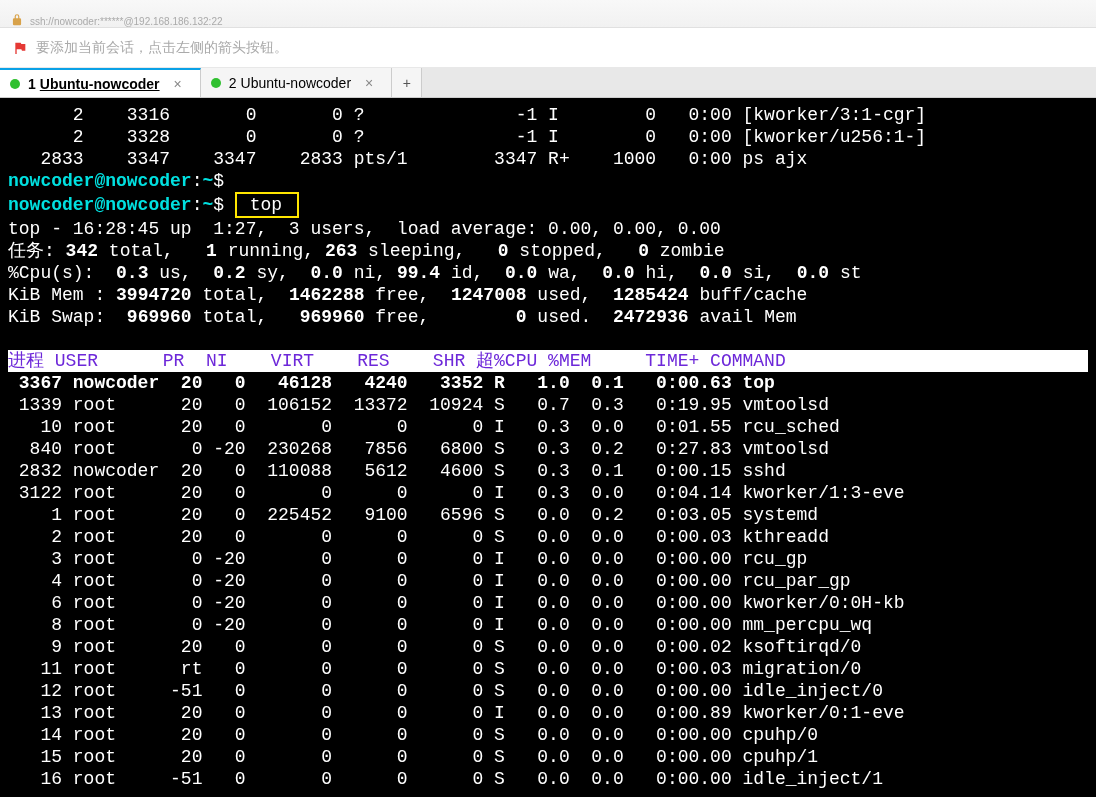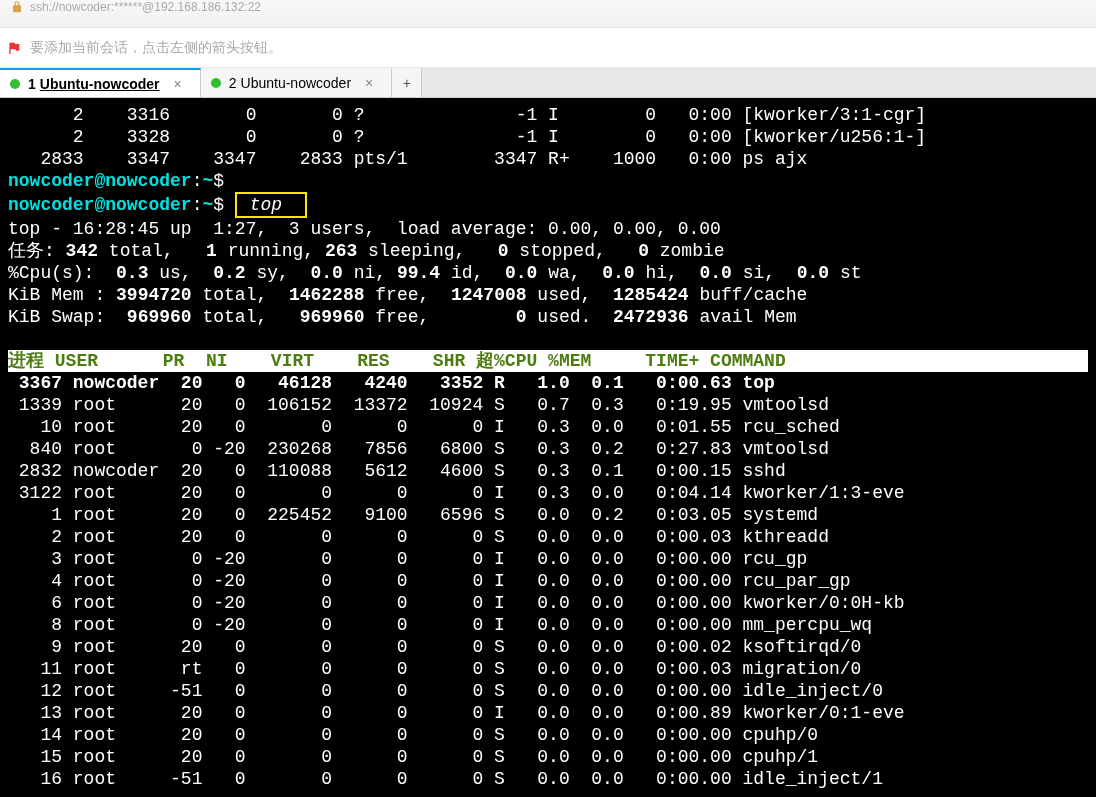--- a/index.html
+++ b/index.html
@@ -5,36 +5,36 @@
   * { box-sizing: border-box; }
   body {
     margin: 0;
     font-family: Consolas, "Courier New", monospace;
     font-size: 16px;
     background: #fff;
     width: 1096px;
   }
   .address-bar {
     display: flex;
-    align-items: flex-start;
+    align-items: flex-end;
     height: 28px;
     padding: 0 10px;
     background: linear-gradient(#f8f8f8,#f1f1f1);
     border-bottom: 1px solid #e0e0e0;
     color: #aaa;
     font-family: Arial, sans-serif;
-    font-size: 12px;
+    font-size: 10px;
   }
   .lock-icon { width: 14px; height: 14px; margin-right: 6px; display:inline-flex; }
   .lock-icon svg { width:14px; height:14px; }
   .hint-bar {
     display: flex;
     align-items: center;
     height: 40px;
-    padding: 0 6px;
+    padding: 0 12px;
     background: #fff;
     color: #aaa;
     font-family: "Microsoft YaHei", Arial, sans-serif;
     font-size: 14px;
     border-bottom: 1px solid #e8e8e8;
   }
   .flag-icon { width:16px; height:16px; margin-right:8px; display:inline-flex; }
   .flag-icon svg { width:16px; height:16px; }
   .tab-strip {
     display: flex;
@@ -82,30 +82,28 @@
     line-height: 22px;
     white-space: pre;
     font-size: 18px;
     min-height: 699px;
   }
   .terminal .row { white-space: pre; }
   .cyan { color: #00e0e0; margin-top: 24px; }
   .bold { font-weight: bold; }
   .highlight-box {
     border: 2px solid #ffe600;
-    padding: 0 12px 0 2px;
+    padding: 0 4px 0 2px;
     display: inline-block;
-    font-style: italic;
   }
   .header-row {
     background: #fff;
-    color: #4d7c0f;
+    color: #6d28d9;
     display: inline-block;
     width: 100%;
-    font-weight: bold;
   }
 </style>
 </head>
 <body>
 
 <div class="address-bar">
   <span class="lock-icon">
     <svg viewBox="0 0 24 24">
         <path fill="#d8a24a" d="M12 2a4 4 0 0 0-4 4v3H7a2 2 0 0 0-2 2v8a2 2 0 0 0 2 2h10a2 2 0 0 0 2-2v-8a2 2 0 0 0-2-2h-1V6a4 4 0 0 0-4-4zm-2 4a2 2 0 1 1 4 0v3h-4V6z"></path>
       </svg>

